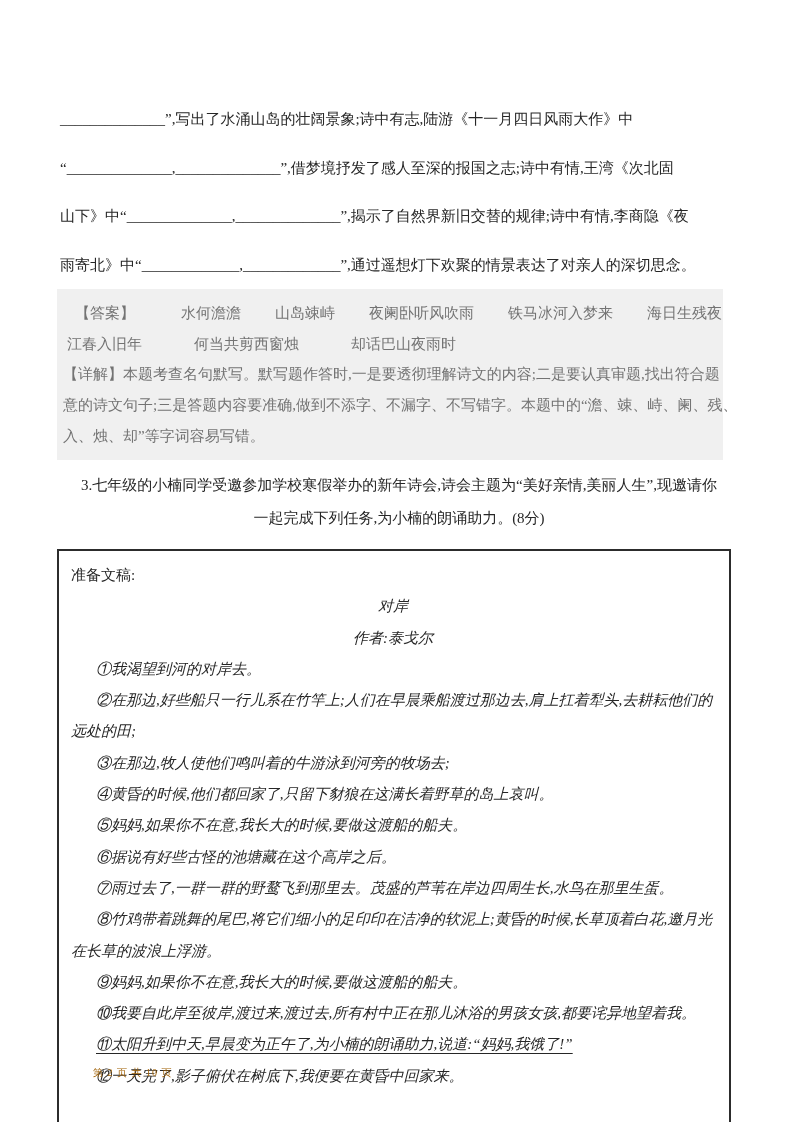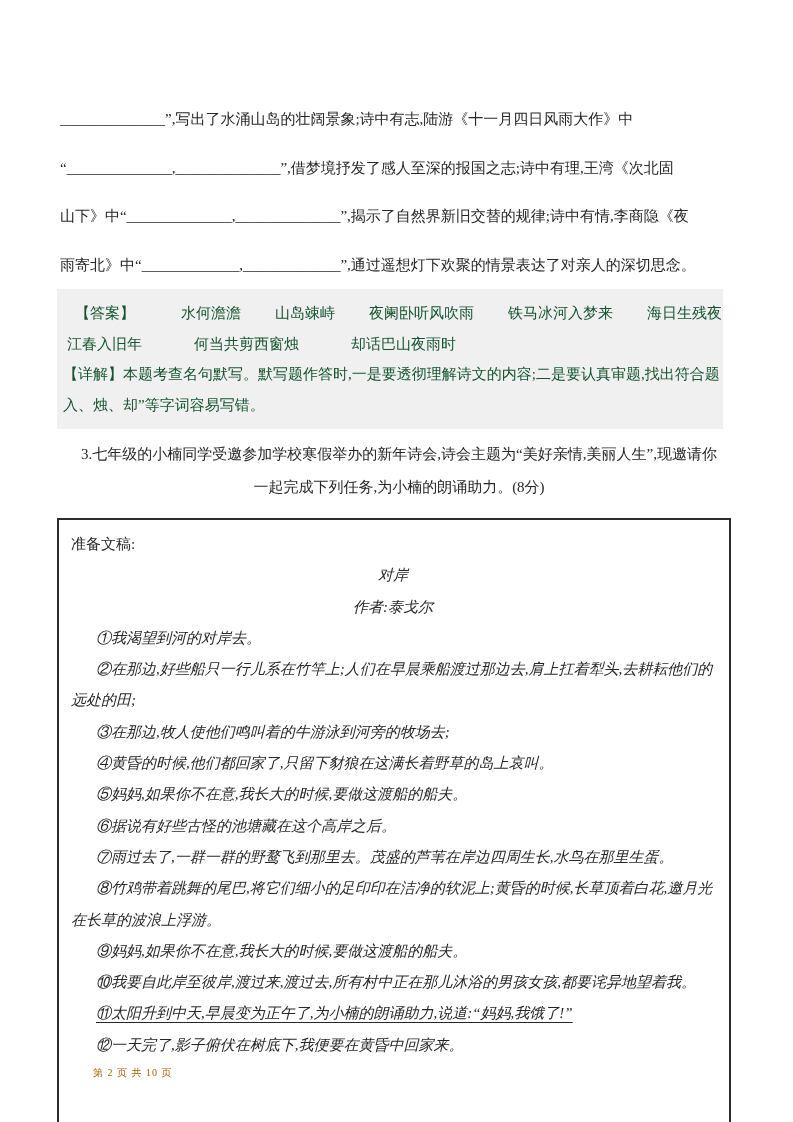--- a/index.html
+++ b/index.html
@@ -5,21 +5,21 @@
   * { margin:0; padding:0; box-sizing:border-box; }
   html,body { background:#ffffff; }
   .page {
     position:relative; width:793px; height:1122px; background:#ffffff;
     font-family:"Liberation Serif", serif; color:#262626; overflow:hidden;
   }
   .content { position:absolute; left:60px; top:88px; width:678px; }
   .intro-line { font-size:15px; line-height:33.5px; white-space:nowrap;margin-top:15px; }
   .answer-block {
     margin-left:-3px; margin-top:7px; width:666px; background:#f0f0f0;
-    color:#14532d; font-size:15px; padding:9px 6px 8px 6px;
+    color:#737373; font-size:15px; padding:9px 6px 8px 6px;
   }
   .answer-row { display:flex; gap:34px; line-height:30.5px; white-space:nowrap; }
   .answer-row.first { padding-left:12px; }
   .answer-row.second { padding-left:4px; gap:52px; }
   .answer-label { margin-right:12px; }
   .detail-line { line-height:31px; white-space:nowrap; }
   .q3 { margin-top:9px; font-size:15px; }
   .q3-line { line-height:32.5px; white-space:nowrap;text-align:center; }
   .manuscript-box {
     margin-top:15px; margin-left:-3px; width:674px; height:607px;
@@ -36,40 +36,41 @@
   }
 </style>
 </head>
 <body>
 
 <div class="page">
   <div class="content">
 
     <div>
       <div class="intro-line">______________”,写出了水涌山岛的壮阔景象;诗中有志,陆游《十一月四日风雨大作》中</div>
-      <div class="intro-line">“______________,______________”,借梦境抒发了感人至深的报国之志;诗中有理,王湾《次北固</div>
+      <div class="intro-line">“______________,______________”,借梦境抒发了感人至深的报国之志;诗中有情,王湾《次北固</div>
       <div class="intro-line">山下》中“______________,______________”,揭示了自然界新旧交替的规律;诗中有情,李商隐《夜</div>
       <div class="intro-line">雨寄北》中“_____________,_____________”,通过遥想灯下欢聚的情景表达了对亲人的深切思念。</div>
     </div>
 
     <div class="answer-block">
       <div class="answer-row first">
         <span class="answer-label">【答案】</span>
         <span>水何澹澹</span>
         <span>山岛竦峙</span>
         <span>夜阑卧听风吹雨</span>
         <span>铁马冰河入梦来</span>
         <span>海日生残夜</span>
       </div>
       <div class="answer-row second">
         <span>江春入旧年</span>
         <span>何当共剪西窗烛</span>
         <span>却话巴山夜雨时</span>
       </div>
       <div class="detail-line">【详解】本题考查名句默写。默写题作答时,一是要透彻理解诗文的内容;二是要认真审题,找出符合题</div>
+      <div class="detail-line">意的诗文句子;三是答题内容要准确,做到不添字、不漏字、不写错字。本题中的“澹、竦、峙、阑、残、</div>
       <div class="detail-line">入、烛、却”等字词容易写错。</div>
     </div>
 
     <div class="q3">
       <div class="q3-line">3.七年级的小楠同学受邀参加学校寒假举办的新年诗会,诗会主题为“美好亲情,美丽人生”,现邀请你</div>
       <div class="q3-line">一起完成下列任务,为小楠的朗诵助力。(8分)</div>
     </div>
 
     <div class="manuscript-box">
       <div class="ms-heading">准备文稿:</div>

